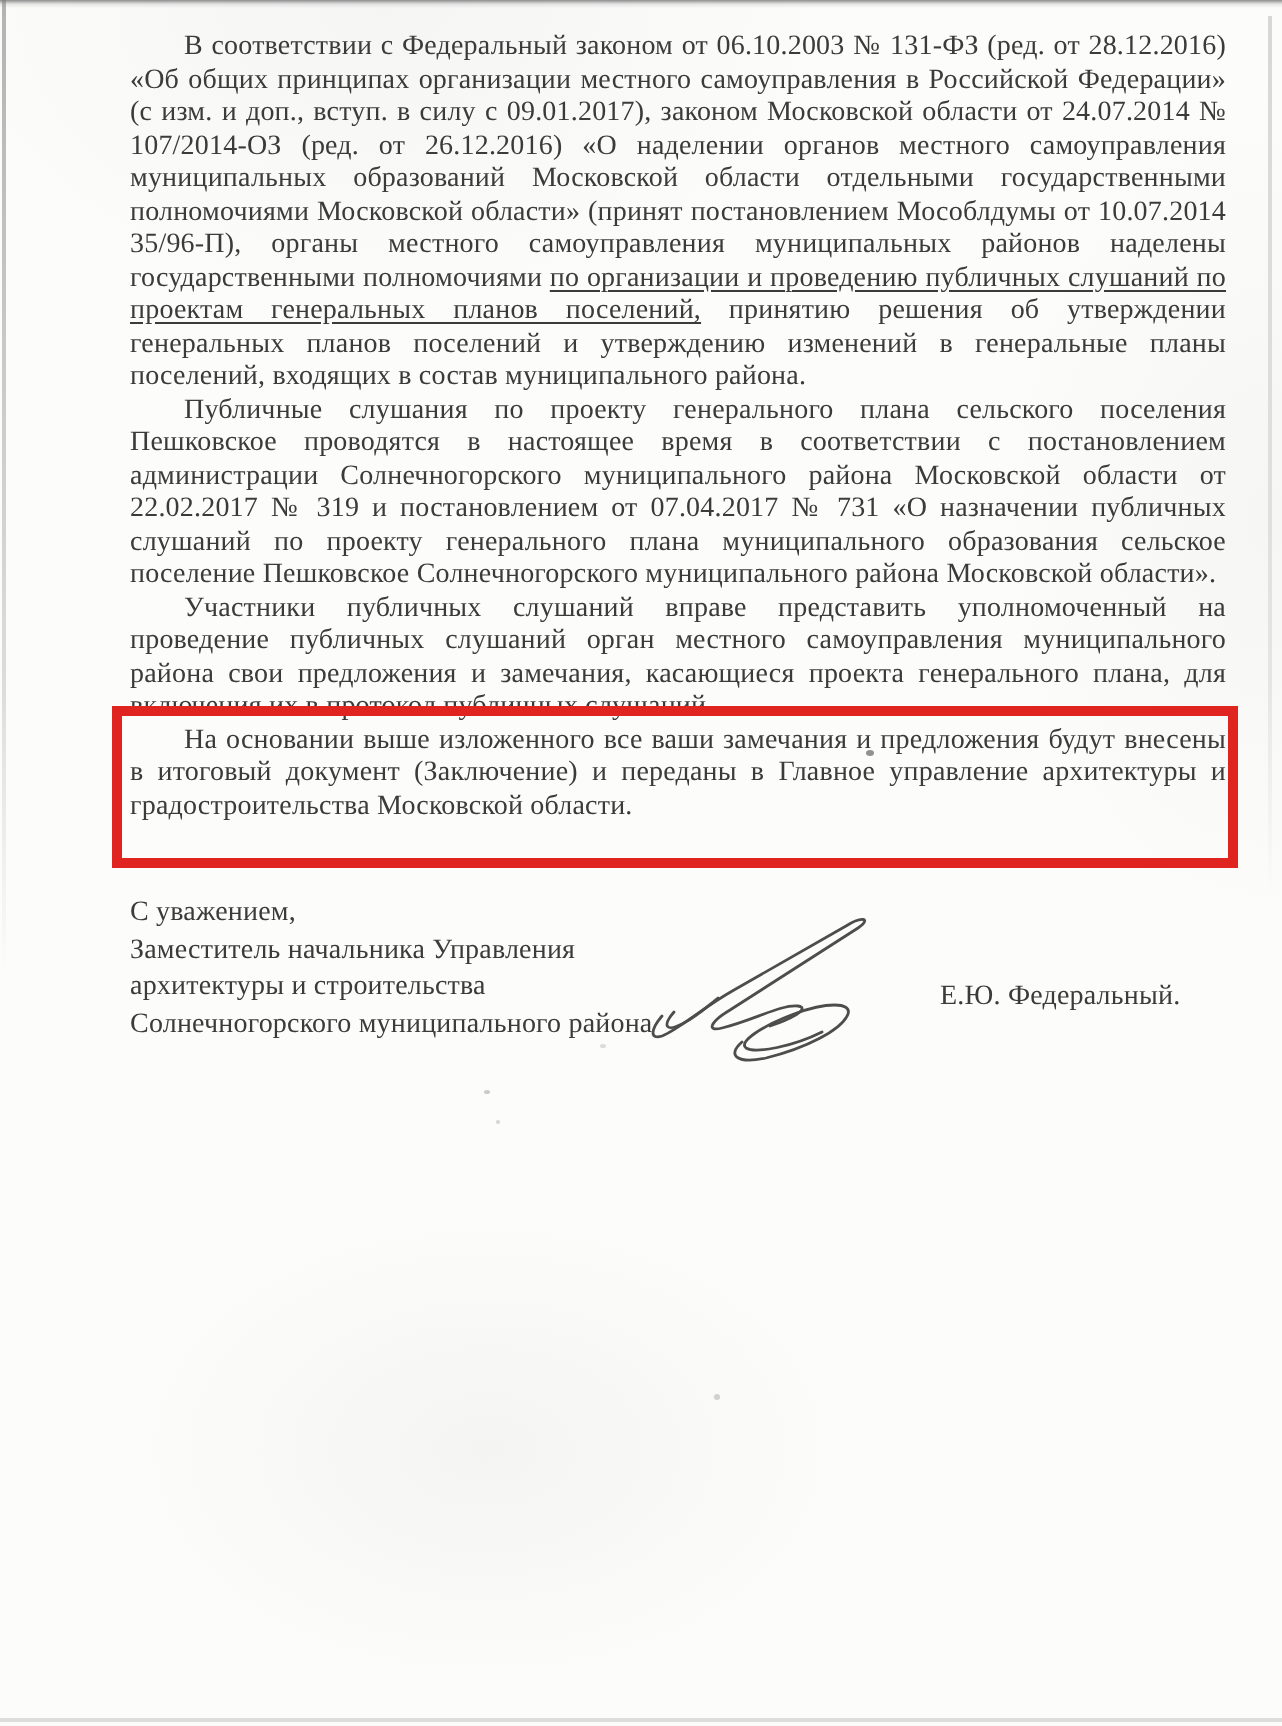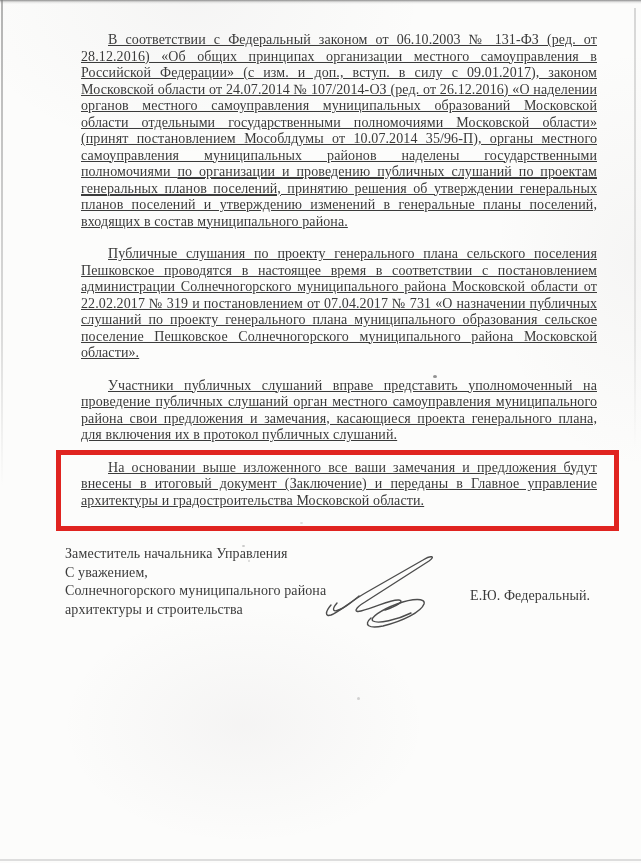--- a/index.html
+++ b/index.html
@@ -46,21 +46,21 @@
 
   
   .letter-body {
     position: absolute;
     left: 65px; top: 16px; width: 548px;
     font-size: 14px; line-height: 16.5px;
     color: #3b3b3b;
     text-align: justify;
     letter-spacing: 0.1px;
   }
-  .para { margin: 16px; text-indent: 27px; text-decoration: underline; }
+  .para { margin: 0; text-indent: 27px; }
   .underlined { text-decoration: underline; text-underline-offset: 2px; }
 
   
   .highlight-wrap { position: relative; }
   .red-box {
     position: absolute;
     left: -9px; right: -6px; top: -10px; bottom: -22px;
     border: 5px solid #e02420;
     pointer-events: none;
     z-index: 3;
@@ -103,24 +103,24 @@
     <p class="para">Публичные слушания по проекту генерального плана сельского поселения Пешковское проводятся в настоящее время в соответствии с постановлением администрации Солнечногорского муниципального района Московской области от 22.02.2017 № 319 и постановлением от 07.04.2017 № 731 «О назначении публичных слушаний по проекту генерального плана муниципального образования сельское поселение Пешковское Солнечногорского муниципального района Московской области».</p>
 
     <p class="para">Участники публичных слушаний вправе представить  уполномоченный на проведение публичных слушаний орган местного самоуправления муниципального района свои предложения и замечания, касающиеся проекта генерального плана, для включения их в протокол публичных слушаний.</p>
 
     <div class="highlight-wrap">
       <div class="red-box"></div>
       <p class="para">На основании выше изложенного  все ваши замечания и предложения будут внесены в итоговый документ (Заключение) и переданы в Главное управление архитектуры и градостроительства Московской области.</p>
     </div>
 
     <div class="closing">
+      <div class="line">С уважением,</div>
       <div class="line">Заместитель начальника Управления</div>
-      <div class="line">С уважением,</div>
+      <div class="line">архитектуры и строительства</div>
       <div class="line">Солнечногорского муниципального района</div>
-      <div class="line">архитектуры и строительства</div>
 
       <svg class="signature-svg" viewBox="0 0 132 84" fill="none" xmlns="http://www.w3.org/2000/svg">
         <path d="M8,58 C2,65 2,70 8,68 C16,65 28,54 44,45 L100,13 C108,8 113,9 106,14 L42,55 C32,61 30,66 38,64 C54,60 68,52 76,53 C82,54 74,59 62,63" stroke="#4d4d4d" stroke-width="1.4" stroke-linecap="round" stroke-linejoin="round"></path>
         <path d="M14,56 C8,63 10,66 18,62 C26,58 32,52 36,49" stroke="#4d4d4d" stroke-width="1.4" stroke-linecap="round"></path>
         <path d="M48,71 C40,78 46,82 60,79 C80,74 98,65 101,57 C103,51 90,51 74,57 C58,63 46,71 50,74 C55,77 74,73 88,66" stroke="#4d4d4d" stroke-width="1.4" stroke-linecap="round" stroke-linejoin="round"></path>
       </svg>
 
       <div class="signer">Е.Ю. Федеральный.</div>
     </div>
 

